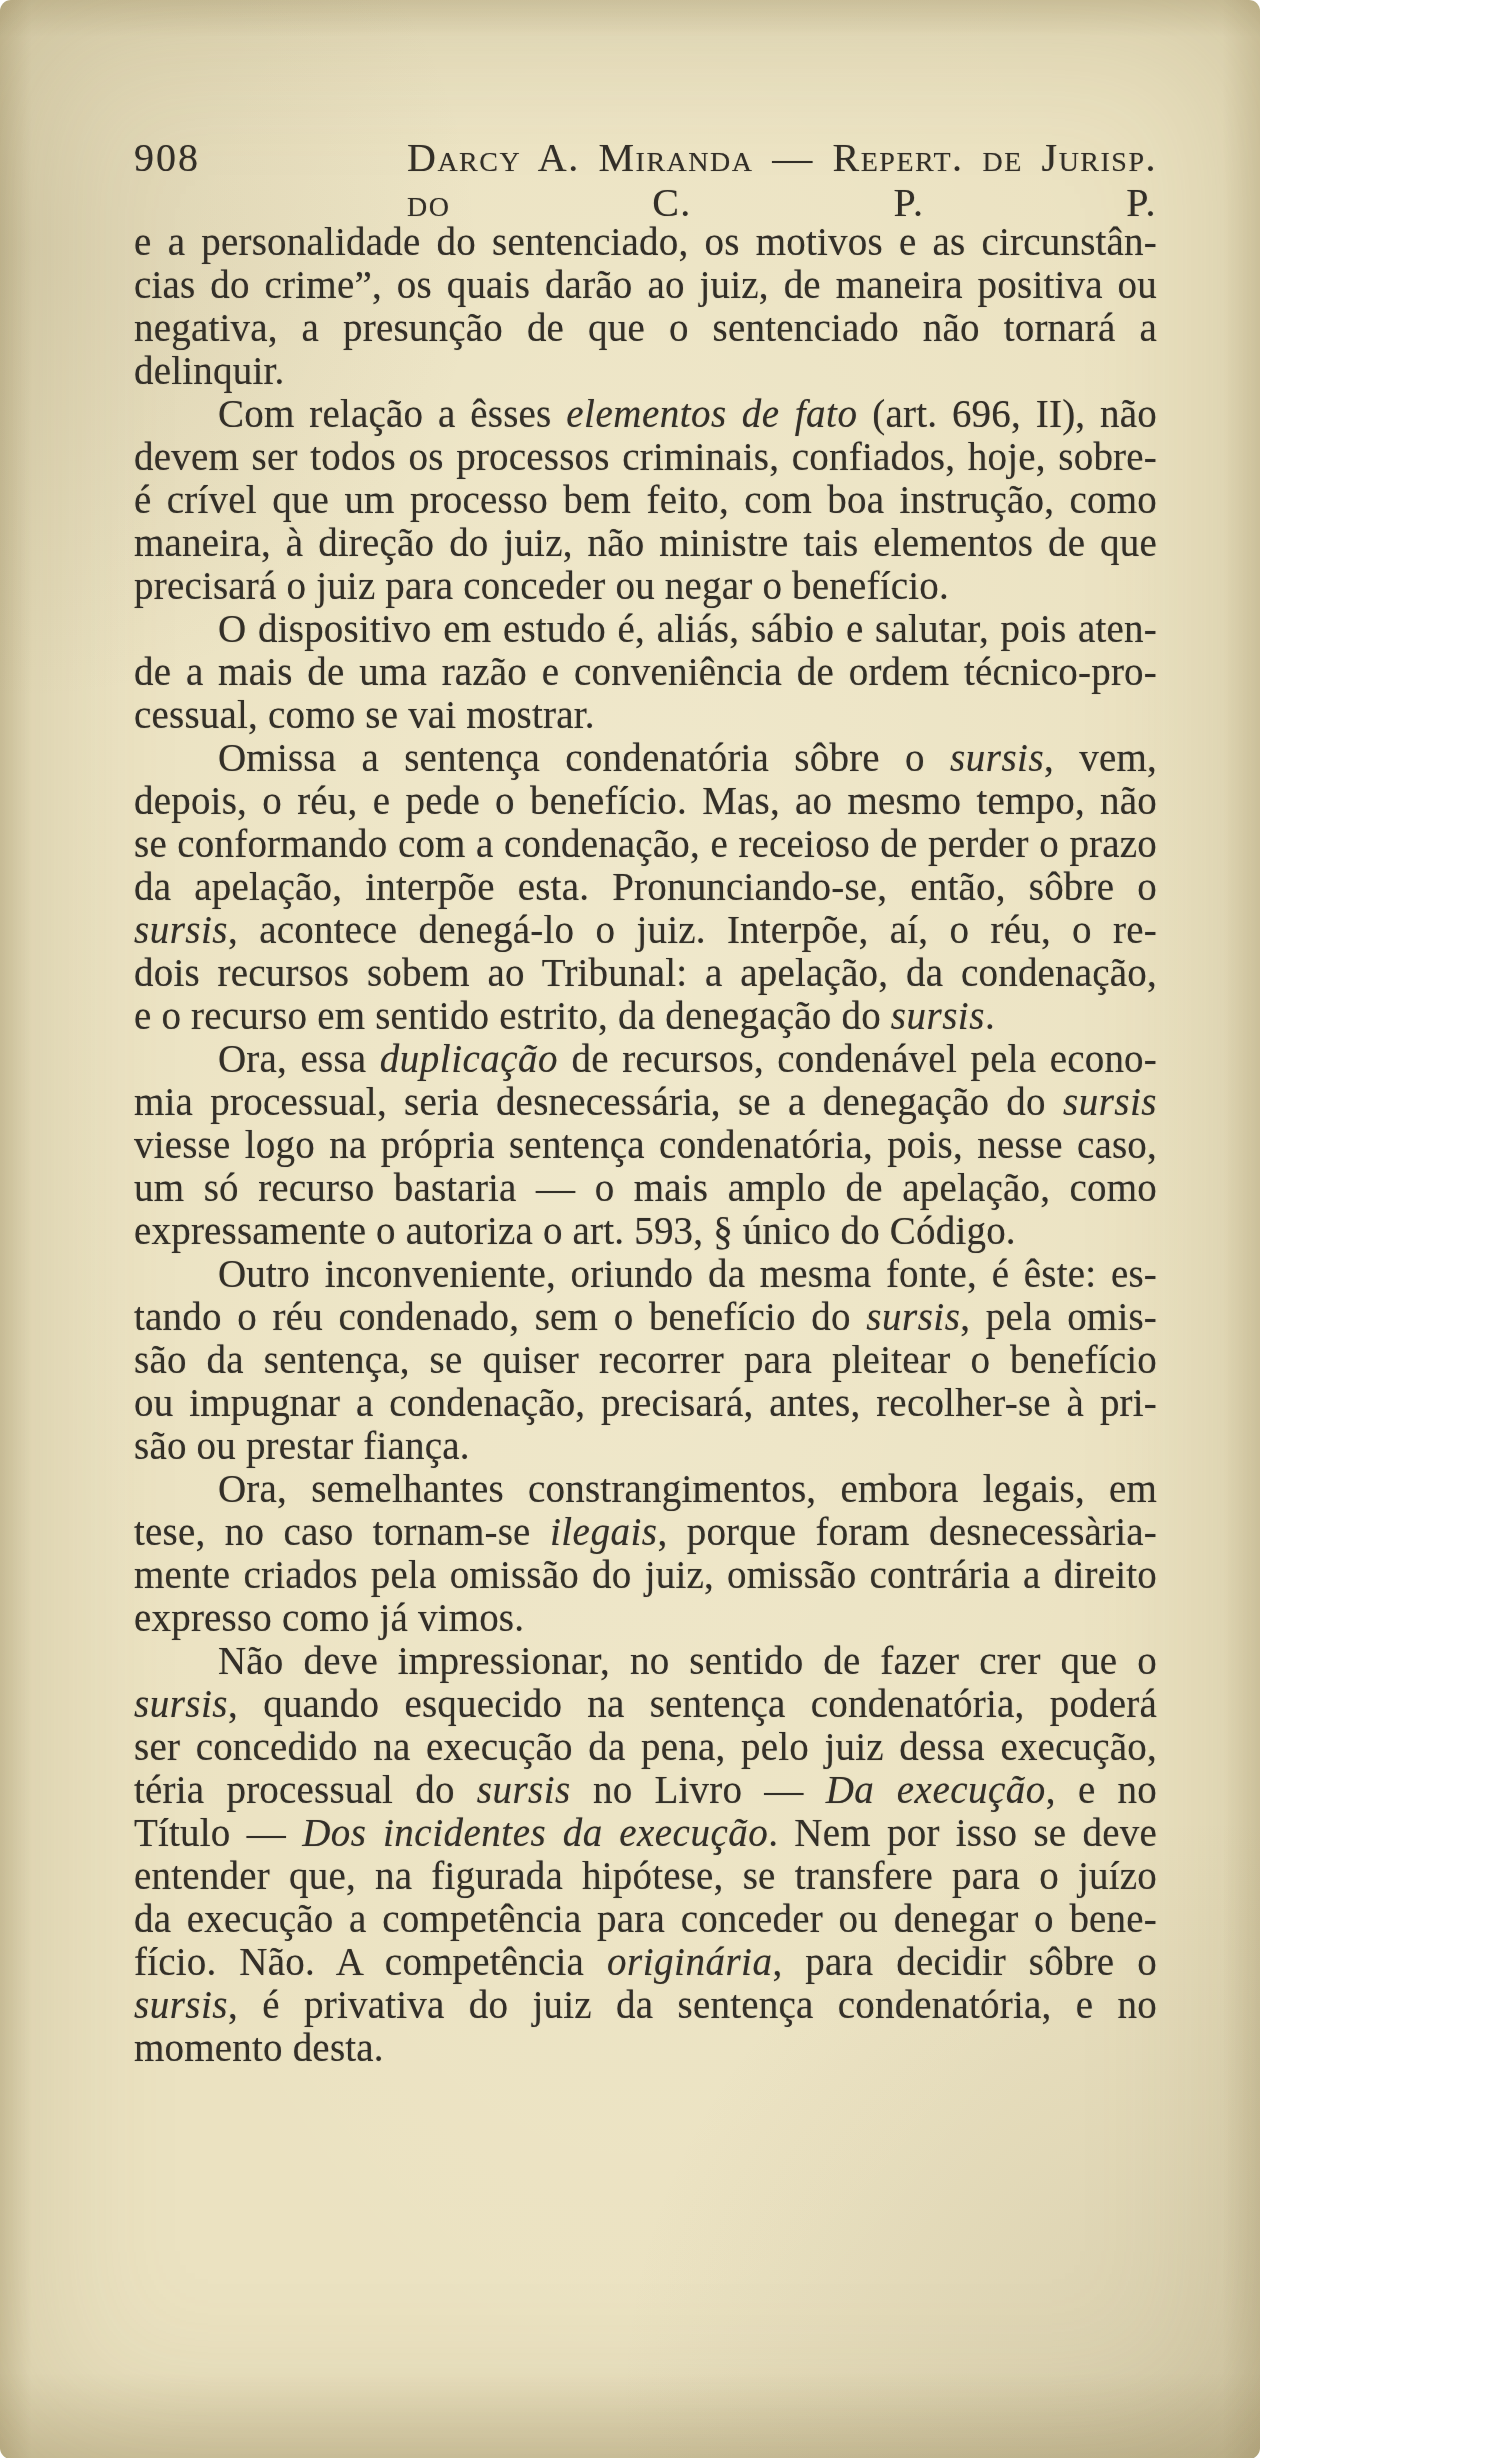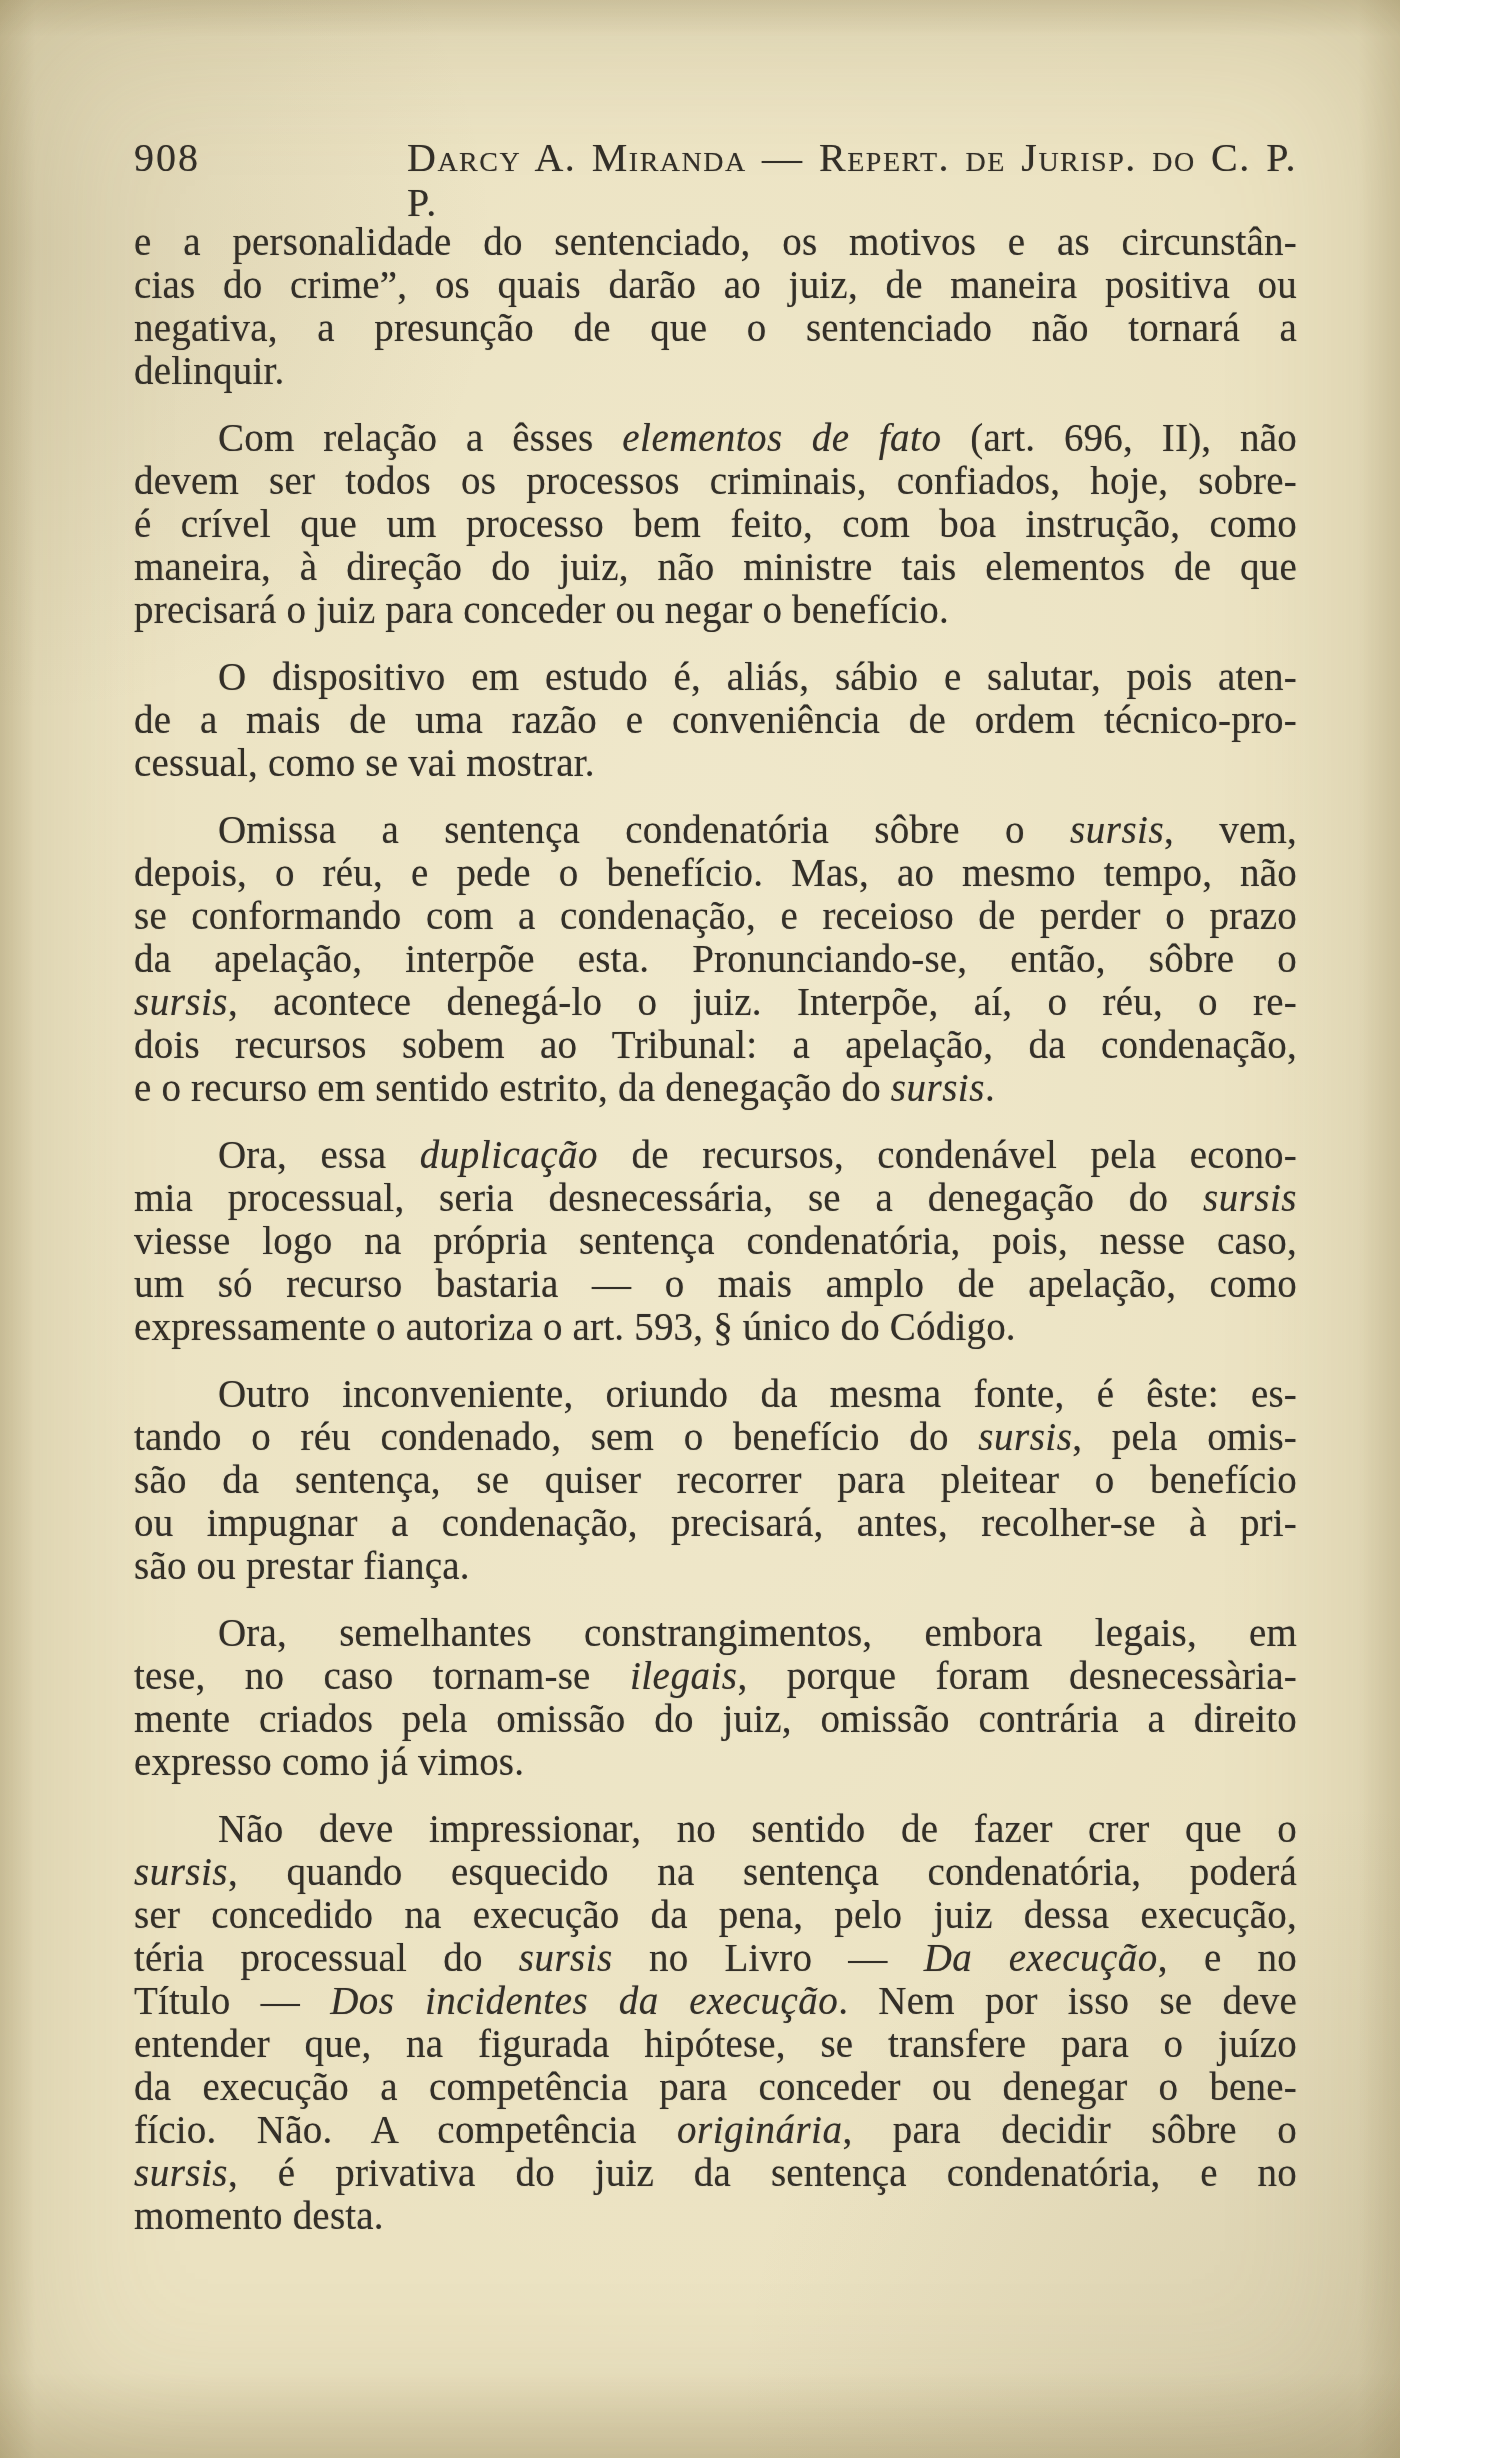--- a/index.html
+++ b/index.html
@@ -2,31 +2,32 @@
 <html style="--paper: #ebe2c1; --ink: #332f28;"><head>
 <meta charset="utf-8">
 <style>
   html, body { margin: 0; padding: 0; }
   body {
     width: 1500px; height: 2459px;
     font-family: "Liberation Serif", serif;
   }
   .page {
     position: relative;
-    width: 1400px; height: 2459px;
+    width: 1260px; height: 2459px;
     background:
       radial-gradient(circle at 96% 98%, rgba(110,96,62,0.14), rgba(110,96,62,0) 22%),
       radial-gradient(circle at 2% 10%, rgba(110,96,62,0.12), rgba(110,96,62,0) 18%),
       radial-gradient(ellipse at 50% 42%, rgba(255,252,238,0.25), rgba(255,252,238,0) 70%),
       linear-gradient(90deg, rgba(120,100,50,0.20) 0%, rgba(120,100,50,0) 2.5%, rgba(120,100,50,0) 97%, rgba(120,100,50,0.16) 100%),
       linear-gradient(180deg, rgba(120,100,50,0.18) 0%, rgba(120,100,50,0) 1.5%, rgba(120,100,50,0) 96.5%, rgba(120,100,50,0.20) 100%),
       var(--paper, #ebe2c1);
     box-shadow: inset 0 0 146px 34px rgba(122,104,56,0.20);
     overflow: hidden;
     color: var(--ink, #332f28);
+    border-radius: 11px;
   }
   .running-head {
     position: absolute;
     top: 135px; left: 134px; right: 103px;
     display: flex;
     align-items: baseline;
     font-size: 40px;
     line-height: 45px;
     text-shadow: 0 0 1px rgba(51,47,40,0.45);
   }
@@ -43,21 +44,21 @@
   }
   .text-block {
     position: absolute;
     top: 220px; left: 134px; right: 103px;
     font-size: 39px;
     line-height: 43px;
     text-shadow: 0 0 1px rgba(51,47,40,0.50);
     letter-spacing: 0.2px;
   }
   .para { margin: 0; }
-  .para + .para { margin-top: 24px; }
+  .para + .para { margin-top: 0; }
   .line {
     text-align: justify;
     text-align-last: justify;
   }
   .line.last { text-align-last: left; }
   .line.first-indent { text-indent: 84px; }
   .line i { letter-spacing: 0.5px; }
 </style>
 </head>
 <body>

